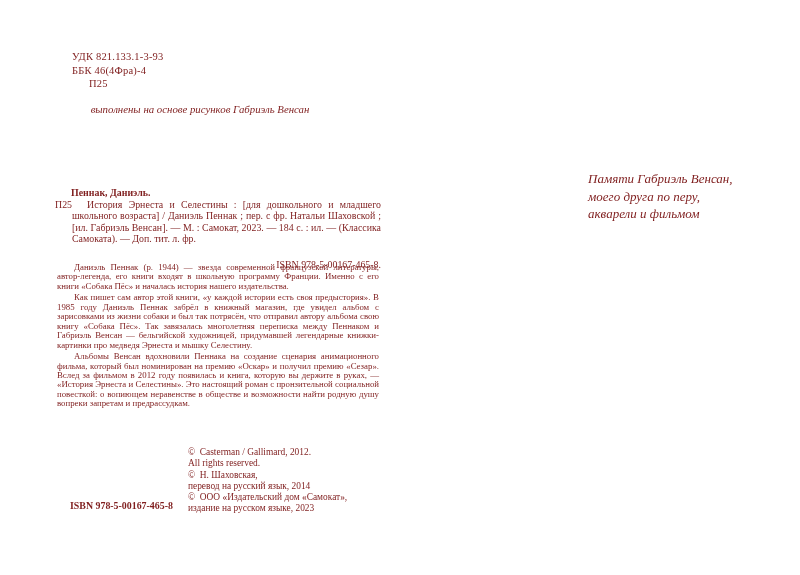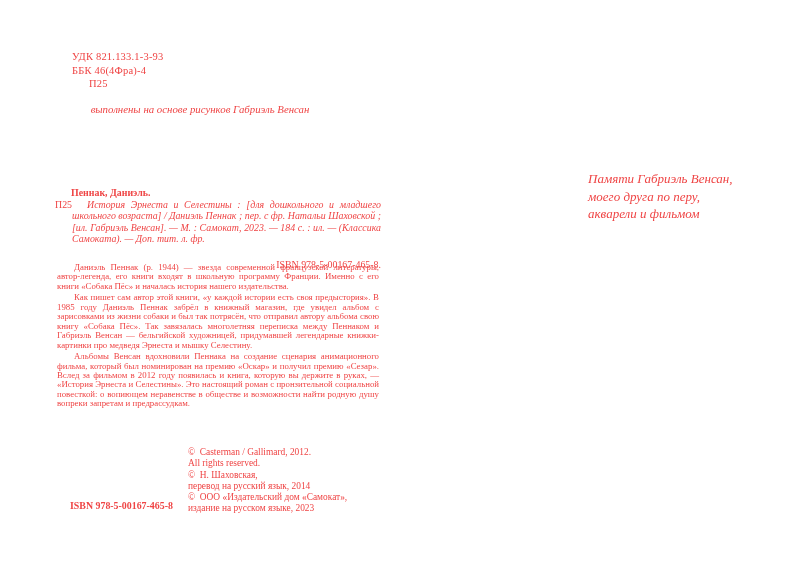--- a/index.html
+++ b/index.html
@@ -6,21 +6,21 @@
     margin: 0;
     padding: 0;
     background: #ffffff;
   }
   .page {
     position: relative;
     width: 800px;
     height: 575px;
     background: #ffffff;
     font-family: "Liberation Serif", "DejaVu Serif", serif;
-    color: #ef4444;
+    color: #7f1d1d;
     overflow: hidden;
   }
   
   .codes {
     position: absolute;
     left: 72px;
     top: 50px;
     font-size: 10.5px;
     line-height: 13.6px;
     letter-spacing: 0.2px;
@@ -66,21 +66,20 @@
   .bib .bib-row { position: relative; }
   .bib .bib-code {
     position: absolute;
     left: 0;
     top: 0;
   }
   .bib .bib-desc {
     margin: 0 0 8px 17px;
     text-align: justify;
     text-indent: 15px;
-    font-style: italic;
   }
   .bib .bib-isbn {
     margin: 15px 0 0 50px;
     text-align: right;
   }
 
   
   .annotation {
     position: absolute;
     left: 55px;

